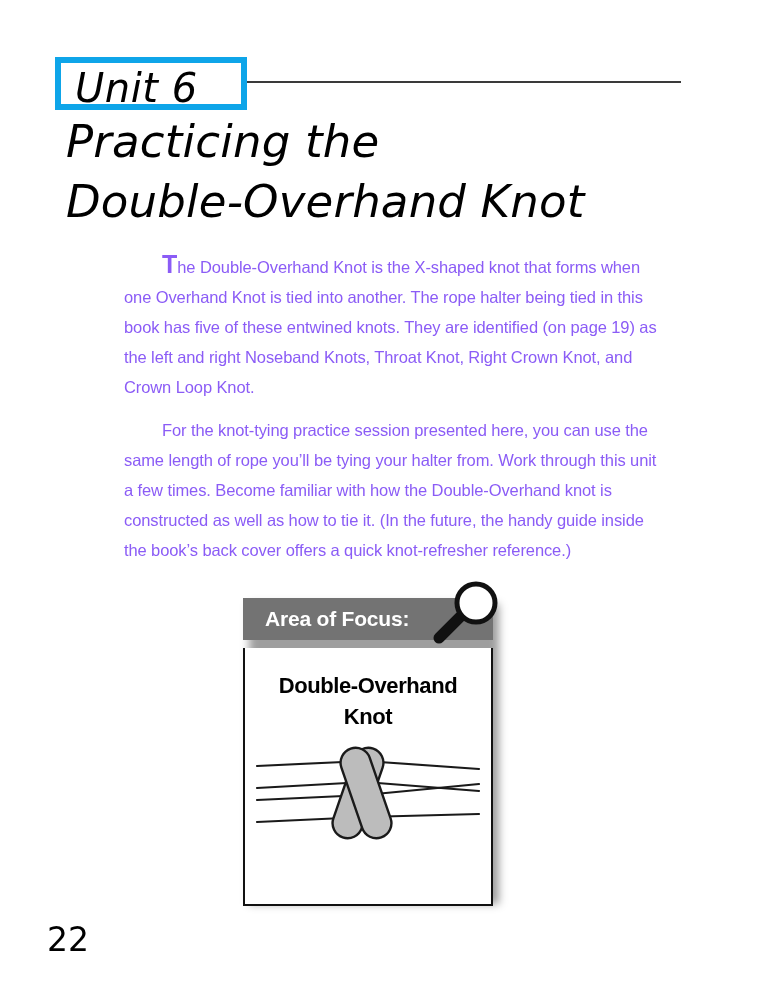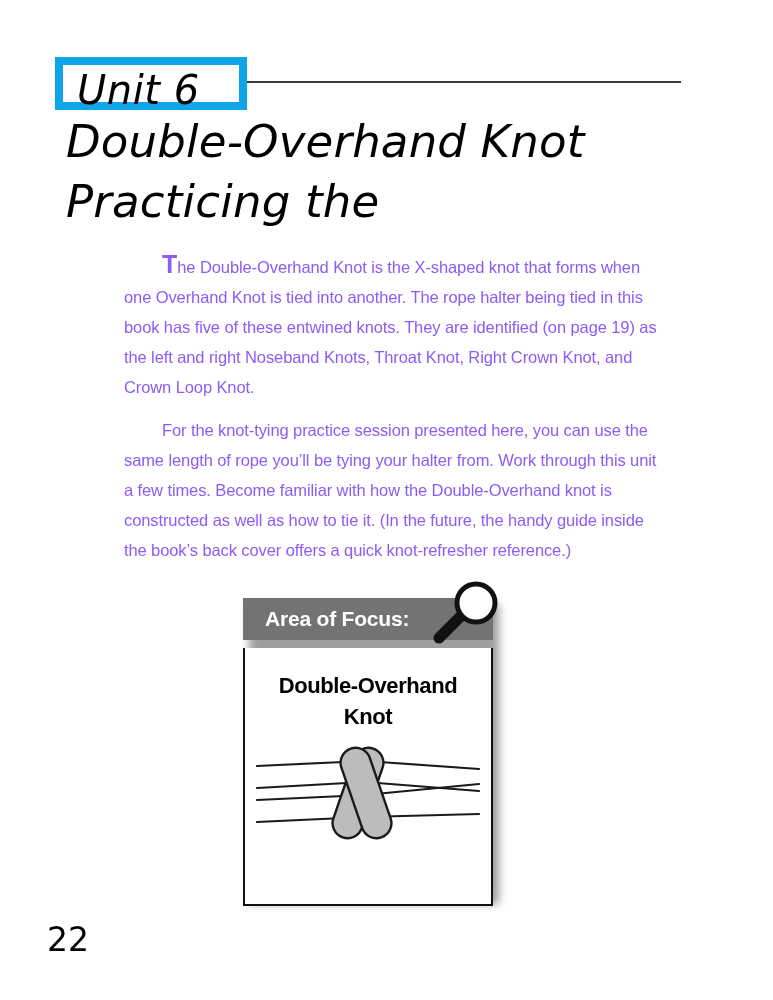--- a/index.html
+++ b/index.html
@@ -22,21 +22,21 @@
     background: #ffffff;
   }
 
   
   .unit-badge {
     position: absolute;
     left: 55px;
     top: 57px;
     width: 192px;
     height: 53px;
-    border: 8px solid #0ea5e9;
+    border: 6px solid #0ea5e9;
     box-sizing: border-box;
     background: #fff;
     z-index: 3;
   }
   .unit-badge-label {
     position: absolute;
     left: 14px;
     top: -2px;
     font-family: "DejaVu Sans", sans-serif;
     font-size: 40px;
@@ -192,22 +192,22 @@
 <body>
 
 <div class="page">
 
   <div class="unit-badge">
     <span class="unit-badge-label">Unit 6</span>
   </div>
   <div class="unit-rule"></div>
 
   <div class="title-block">
+    <div class="title-line">Practicing the</div>
     <div class="title-line">Double-Overhand Knot</div>
-    <div class="title-line">Practicing the</div>
   </div>
 
   <div class="body-block">
     <p class="para"><span class="dropcap">T</span><span>he Double-Overhand Knot is the X-shaped knot that forms when one Overhand Knot is tied into another. The rope halter being tied in this book has five of these entwined knots. They are identified (on page 19) as the left and right Noseband Knots, Throat Knot, Right Crown Knot, and Crown Loop Knot.</span></p>
     <p class="para"><span>For the knot-tying practice session presented here, you can use the same length of rope you’ll be tying your halter from. Work through this unit a few times. Become familiar with how the Double-Overhand knot is constructed as well as how to tie it. (In the future, the handy guide inside the book’s back cover offers a quick knot-refresher reference.)</span></p>
   </div>
 
   <div class="focus-panel">
     <div class="focus-shadow"></div>
 

